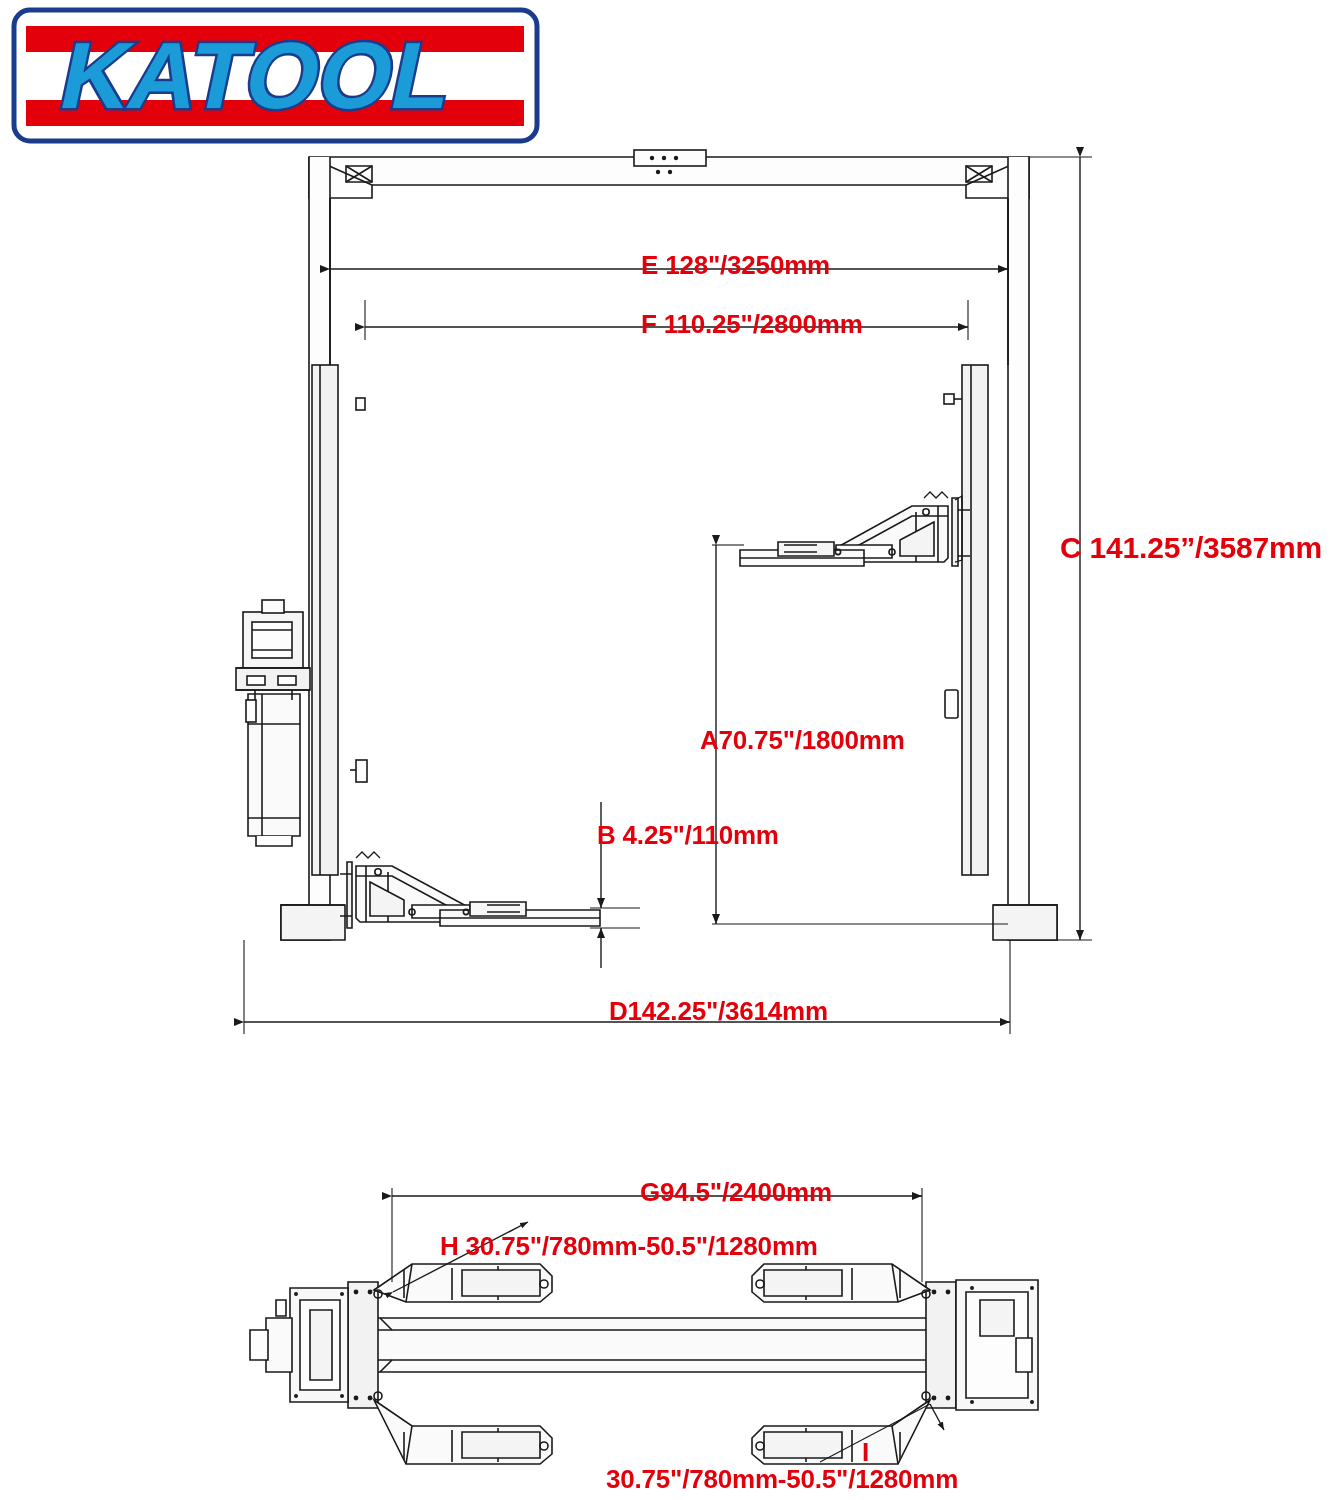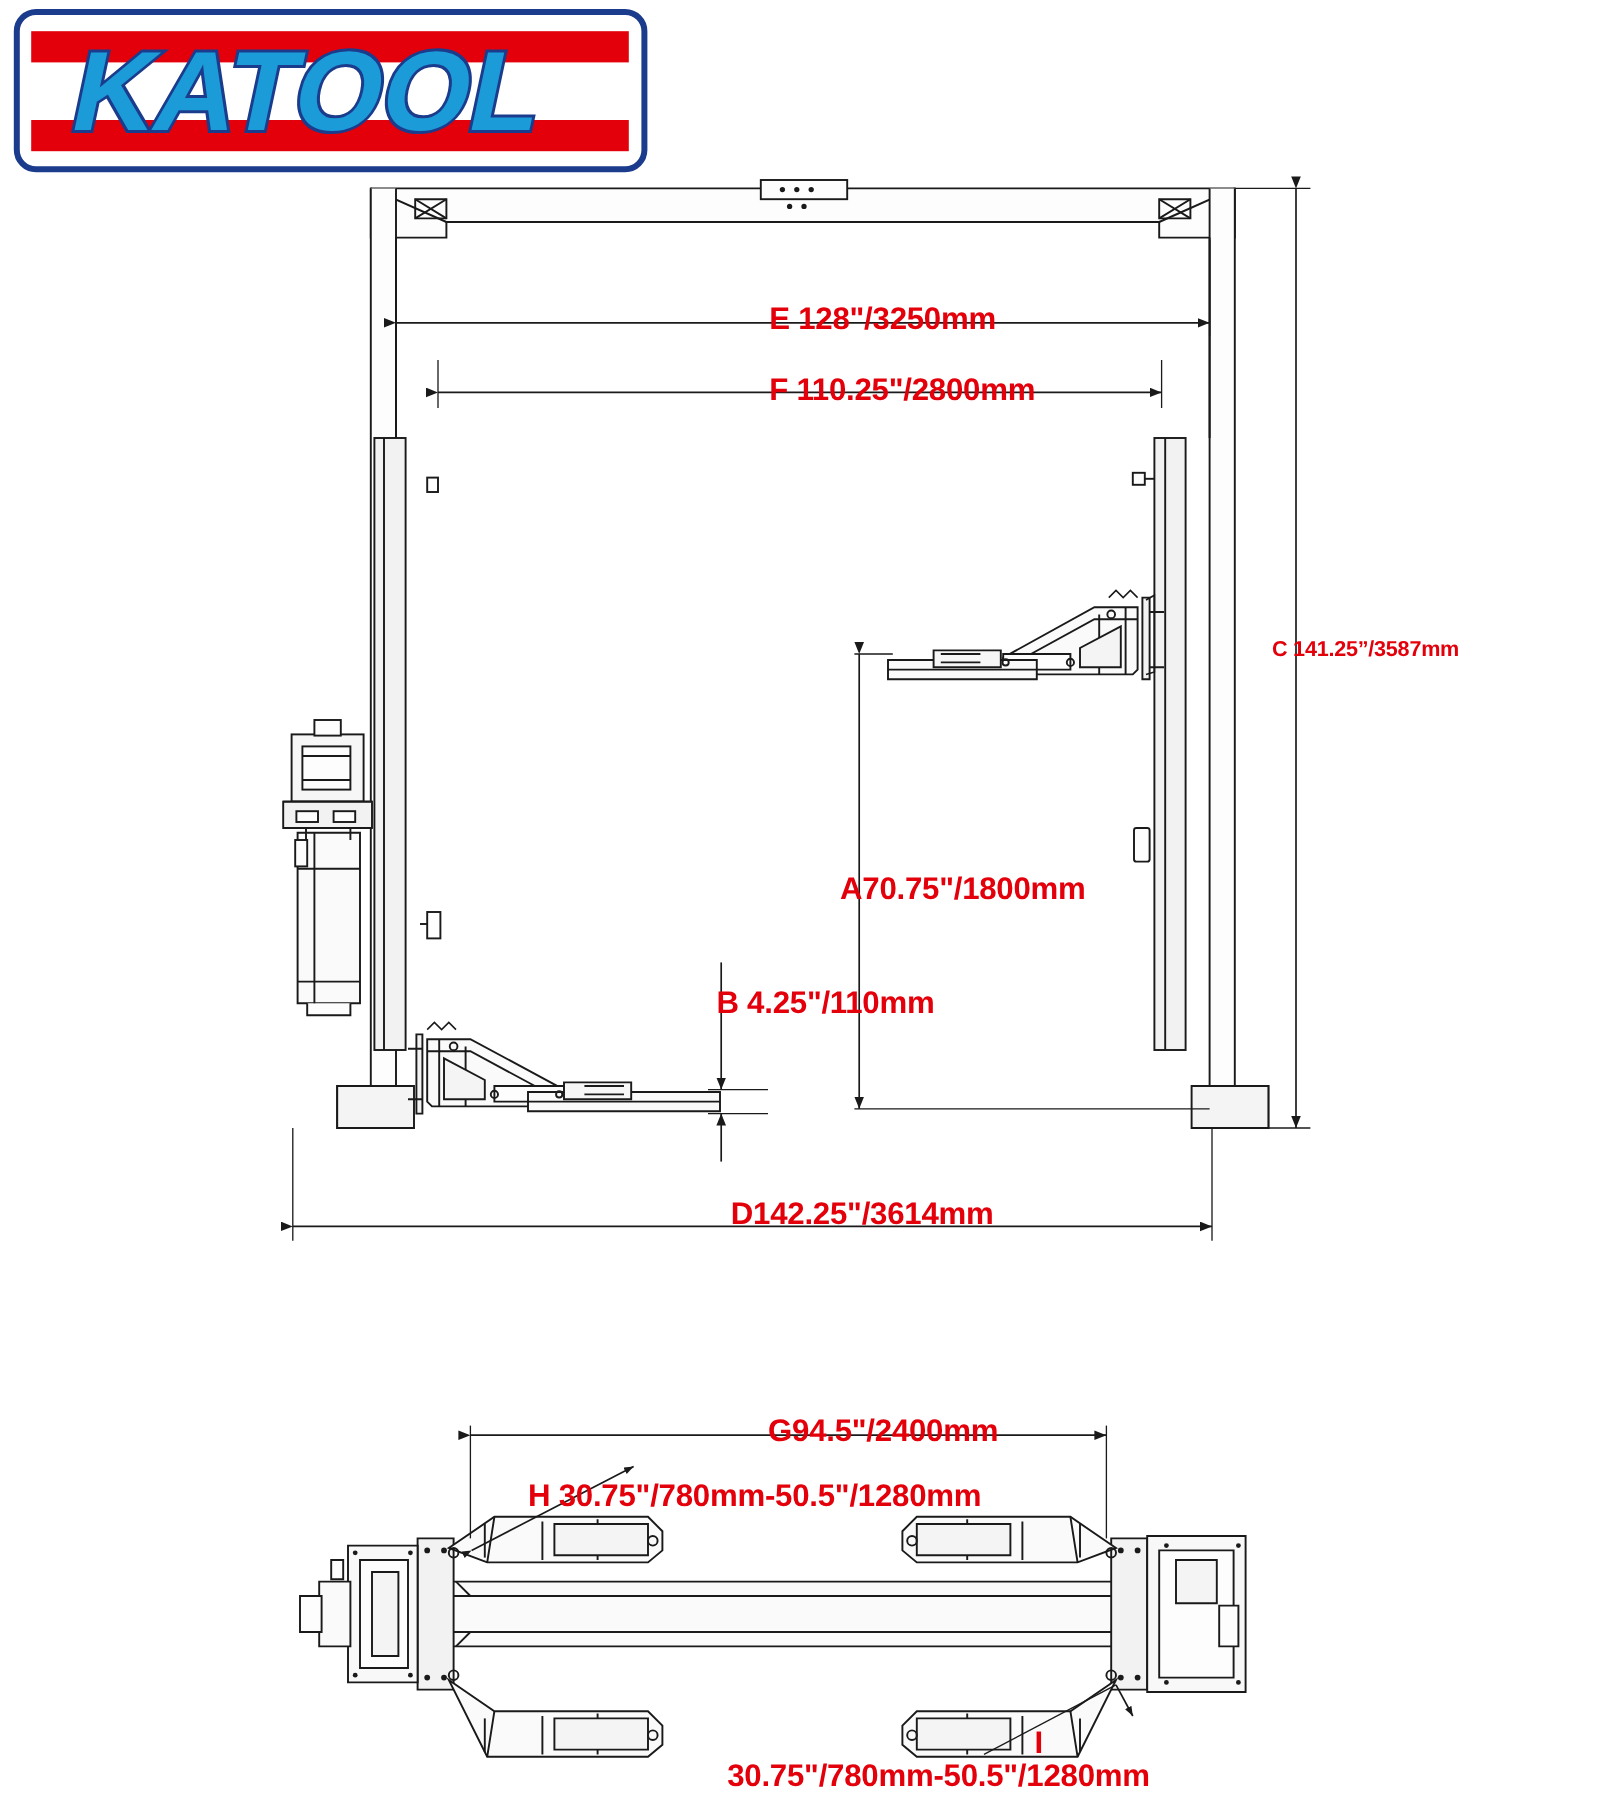--- a/index.html
+++ b/index.html
@@ -37,21 +37,21 @@
   .dim-label {
     position: absolute;
     color: #e3000b;
     font-weight: bold;
     font-family: "Liberation Sans", sans-serif;
     white-space: nowrap;
     letter-spacing: -0.2px;
   }
   .lbl-E  { left: 641px;  top: 250px;  font-size: 26px; }
   .lbl-F  { left: 641px;  top: 309px;  font-size: 26px; }
-  .lbl-C  { left: 1060px; top: 531px;  font-size: 18px; }
+  .lbl-C  { left: 1060px; top: 531px;  font-size: 30px; }
   .lbl-A  { left: 700px;  top: 725px;  font-size: 26px; }
   .lbl-B  { left: 597px;  top: 820px;  font-size: 26px; }
   .lbl-D  { left: 609px;  top: 996px;  font-size: 26px; }
   .lbl-G  { left: 640px;  top: 1177px; font-size: 26px; }
   .lbl-H  { left: 440px;  top: 1231px; font-size: 26px; }
   .lbl-I  { left: 862px;  top: 1437px; font-size: 26px; }
   .lbl-I2 { left: 606px;  top: 1464px; font-size: 26px; }
 </style>
 </head>
 <body>

